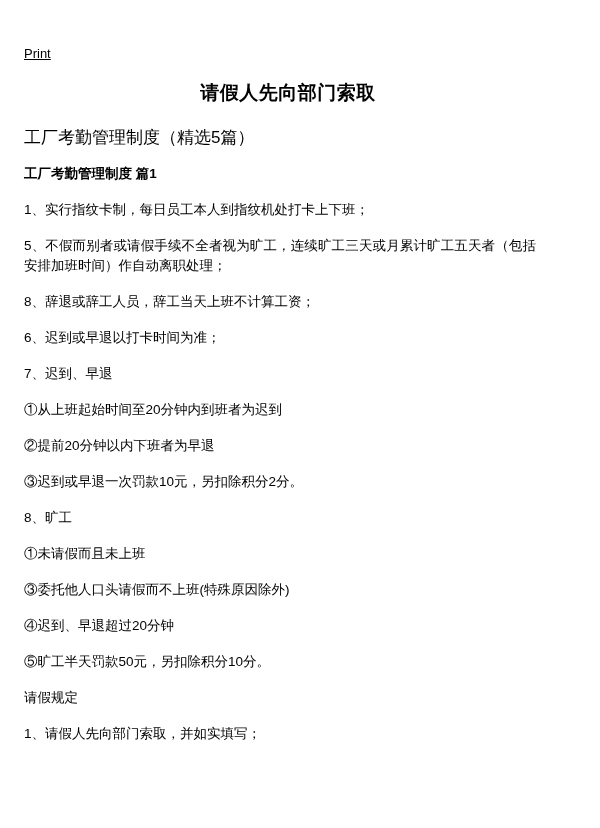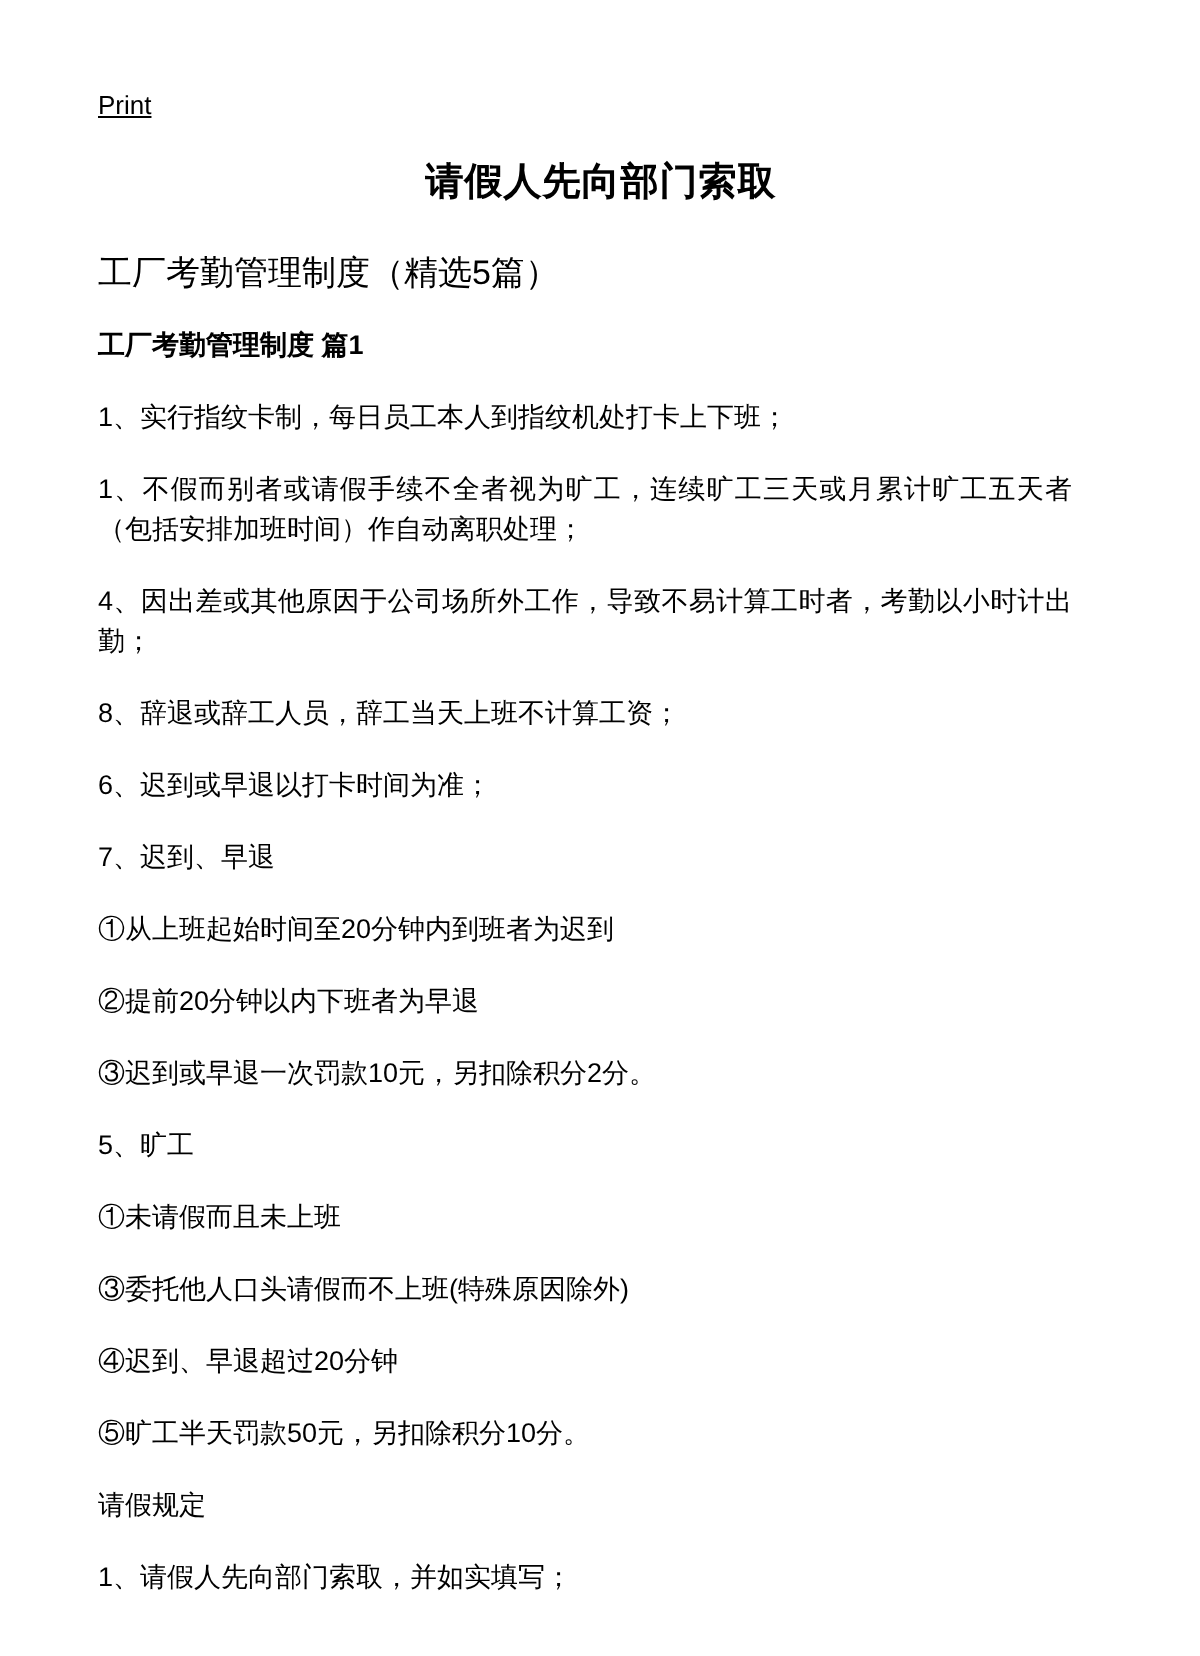--- a/index.html
+++ b/index.html
@@ -12,21 +12,21 @@
     height: 828px;
     font-family: "Liberation Sans", sans-serif;
     color: #000000;
     position: relative;
     overflow: hidden;
   }
   .page {
     width: 600px;
     height: 820px;
     box-sizing: border-box;
-    padding: 44px 48px 0 49px;
+    padding: 44px 48px 0 24px;
     position: relative;
   }
   .print-link {
     font-size: 13px;
     line-height: 16px;
     color: #000000;
     margin: 0 0 18px 0;
     display: inline-block;
   }
   .doc-title {
@@ -62,29 +62,28 @@
 
   <a href="#" class="print-link">Print</a>
 
   <h1 class="doc-title">请假人先向部门索取</h1>
 
   <div class="subtitle">工厂考勤管理制度（精选5篇）</div>
 
   <div class="section-head">工厂考勤管理制度 篇1</div>
 
   <p class="para">1、实行指纹卡制，每日员工本人到指纹机处打卡上下班；</p>
-  <p class="para">1、不假而别者或请假手续不全者视为旷工，连续旷工三天或月累计旷工五天者（包括安排加班时间）作自动离职处理；</p>
-  <p class="para">4、因出差或其他原因于公司场所外工作，导致不易计算工时者，考勤以小时计出勤；</p>
+  <p class="para">5、不假而别者或请假手续不全者视为旷工，连续旷工三天或月累计旷工五天者（包括安排加班时间）作自动离职处理；</p>
   <p class="para">8、辞退或辞工人员，辞工当天上班不计算工资；</p>
   <p class="para">6、迟到或早退以打卡时间为准；</p>
   <p class="para">7、迟到、早退</p>
   <p class="para">①从上班起始时间至20分钟内到班者为迟到</p>
   <p class="para">②提前20分钟以内下班者为早退</p>
   <p class="para">③迟到或早退一次罚款10元，另扣除积分2分。</p>
-  <p class="para">5、旷工</p>
+  <p class="para">8、旷工</p>
   <p class="para">①未请假而且未上班</p>
   <p class="para">③委托他人口头请假而不上班(特殊原因除外)</p>
   <p class="para">④迟到、早退超过20分钟</p>
   <p class="para">⑤旷工半天罚款50元，另扣除积分10分。</p>
   <p class="para">请假规定</p>
   <p class="para">1、请假人先向部门索取，并如实填写；</p>
   
 
 </div>
 

